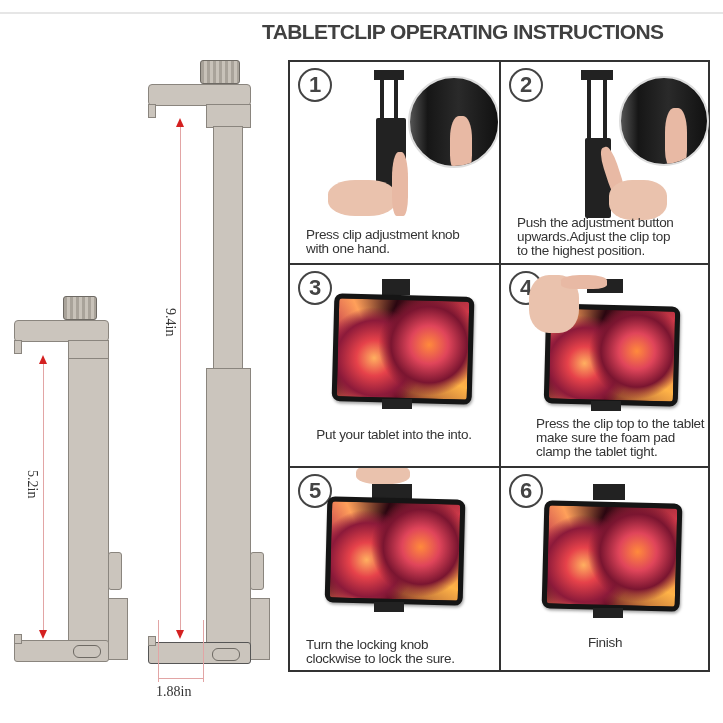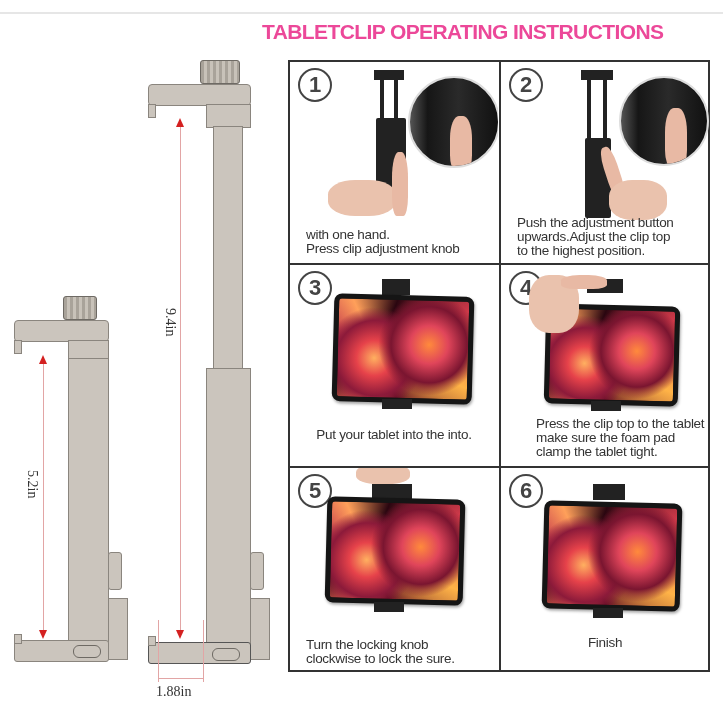--- a/index.html
+++ b/index.html
@@ -1,18 +1,18 @@
 <!DOCTYPE html>
 <html><head>
 <meta charset="utf-8">
 <style>
   html,body{margin:0;padding:0;background:#fff;}
   body{width:723px;height:723px;position:relative;overflow:hidden;font-family:"Liberation Sans","DejaVu Sans",sans-serif;}
   .topline{position:absolute;left:0;top:12px;width:723px;height:2px;background:#e6e6e6;}
-  .title{position:absolute;left:262px;top:20px;font-size:21px;font-weight:bold;color:#ec4899;letter-spacing:-0.6px;white-space:nowrap;}
+  .title{position:absolute;left:262px;top:20px;font-size:21px;font-weight:bold;color:#404040;letter-spacing:-0.6px;white-space:nowrap;}
   .grid{position:absolute;left:288px;top:60px;width:418px;height:608px;border:2px solid #333;box-sizing:content-box;}
   .cell{position:absolute;width:208px;overflow:hidden;}
   .vline{position:absolute;left:209px;top:0;width:2px;height:608px;background:#333;}
   .hline{position:absolute;left:0;width:418px;height:2px;background:#333;}
   .num{position:absolute;left:8px;top:6px;width:30px;height:30px;border:2.5px solid #444;border-radius:50%;font-size:22px;font-weight:bold;color:#444;text-align:center;line-height:30px;}
   .cap{position:absolute;left:16px;font-size:13.5px;color:#333;line-height:14px;letter-spacing:-0.3px;}
   .cap.center{left:0;width:208px;text-align:center;}
   .clip{position:absolute;background:#222;}
   .tablet{position:absolute;border-radius:8px;background:#151515;box-shadow:1px 2px 3px rgba(0,0,0,.35);}
   .screen{position:absolute;left:5px;top:5px;right:5px;bottom:5px;border-radius:3px;overflow:hidden;
@@ -94,22 +94,22 @@
     <div class="clip" style="left:84px;top:8px;width:30px;height:10px;"></div>
     <div class="clip" style="left:90px;top:18px;width:4px;height:40px;"></div>
     <div class="clip" style="left:104px;top:18px;width:4px;height:40px;"></div>
     <div class="clip" style="left:86px;top:56px;width:30px;height:80px;border-radius:2px;"></div>
     <div class="hand" style="left:38px;top:118px;width:68px;height:36px;"></div>
     <div class="finger" style="left:102px;top:90px;width:16px;height:64px;"></div>
     <div class="lens" style="left:118px;top:14px;width:88px;height:88px;">
       <div class="finger" style="left:40px;top:38px;width:22px;height:56px;"></div>
     </div>
     <div class="cap" style="top:166px;">
+      <div>Press clip adjustment knob</div>
       <div>with one hand.</div>
-      <div>Press clip adjustment knob</div>
     </div>
   </div>
 
   <div class="cell" style="left:211px;top:0;height:201px;">
     <div class="num">2</div>
     <div class="clip" style="left:80px;top:8px;width:32px;height:10px;"></div>
     <div class="clip" style="left:86px;top:18px;width:4px;height:60px;"></div>
     <div class="clip" style="left:102px;top:18px;width:4px;height:60px;"></div>
     <div class="clip" style="left:84px;top:76px;width:26px;height:80px;border-radius:2px;"></div>
     <div class="finger" style="left:104px;top:84px;width:14px;height:50px;transform:rotate(-18deg);"></div>

